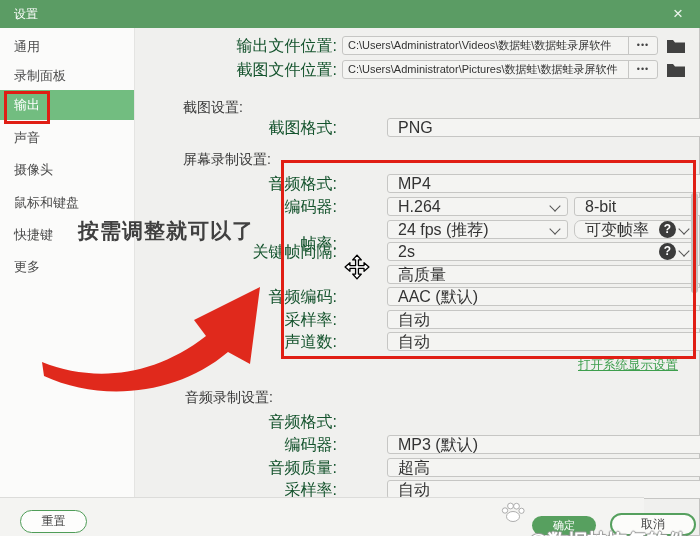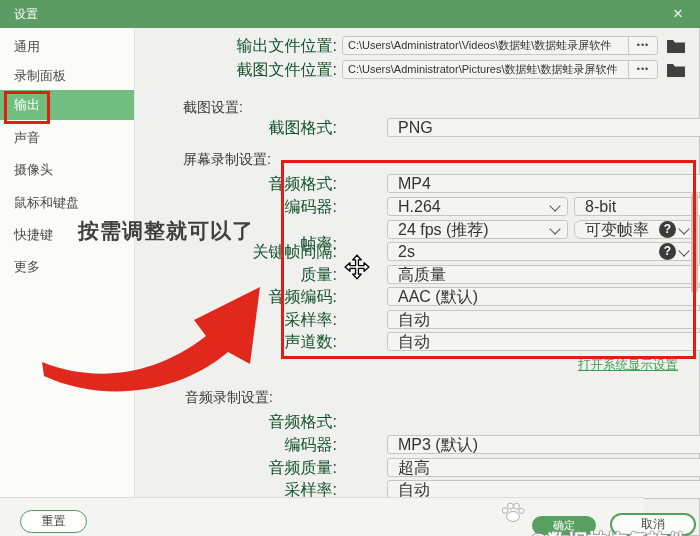--- a/index.html
+++ b/index.html
@@ -128,21 +128,20 @@
   </div>
   <div class="help" style="left:659px;top:221px;">?</div>
 
   <div class="lbl" style="top:244px;">关键帧间隔:</div>
   <div class="dd" style="left:343px;top:242px;width:310px;">
     <span class="v">2s</span>
     <span class="chev"></span>
   </div>
   <div class="help" style="left:659px;top:243px;">?</div>
 
-  <div class="lbl" style="top:267px;">质量:</div>
   <div class="dd" style="left:343px;top:265px;width:338px;">
     <span class="v">高质量</span>
     <span class="chev"></span>
   </div>
 
   <div class="lbl" style="top:289px;">音频编码:</div>
   <div class="dd" style="left:343px;top:287px;width:338px;">
     <span class="v">AAC (默认)</span>
     <span class="chev"></span>
   </div>

